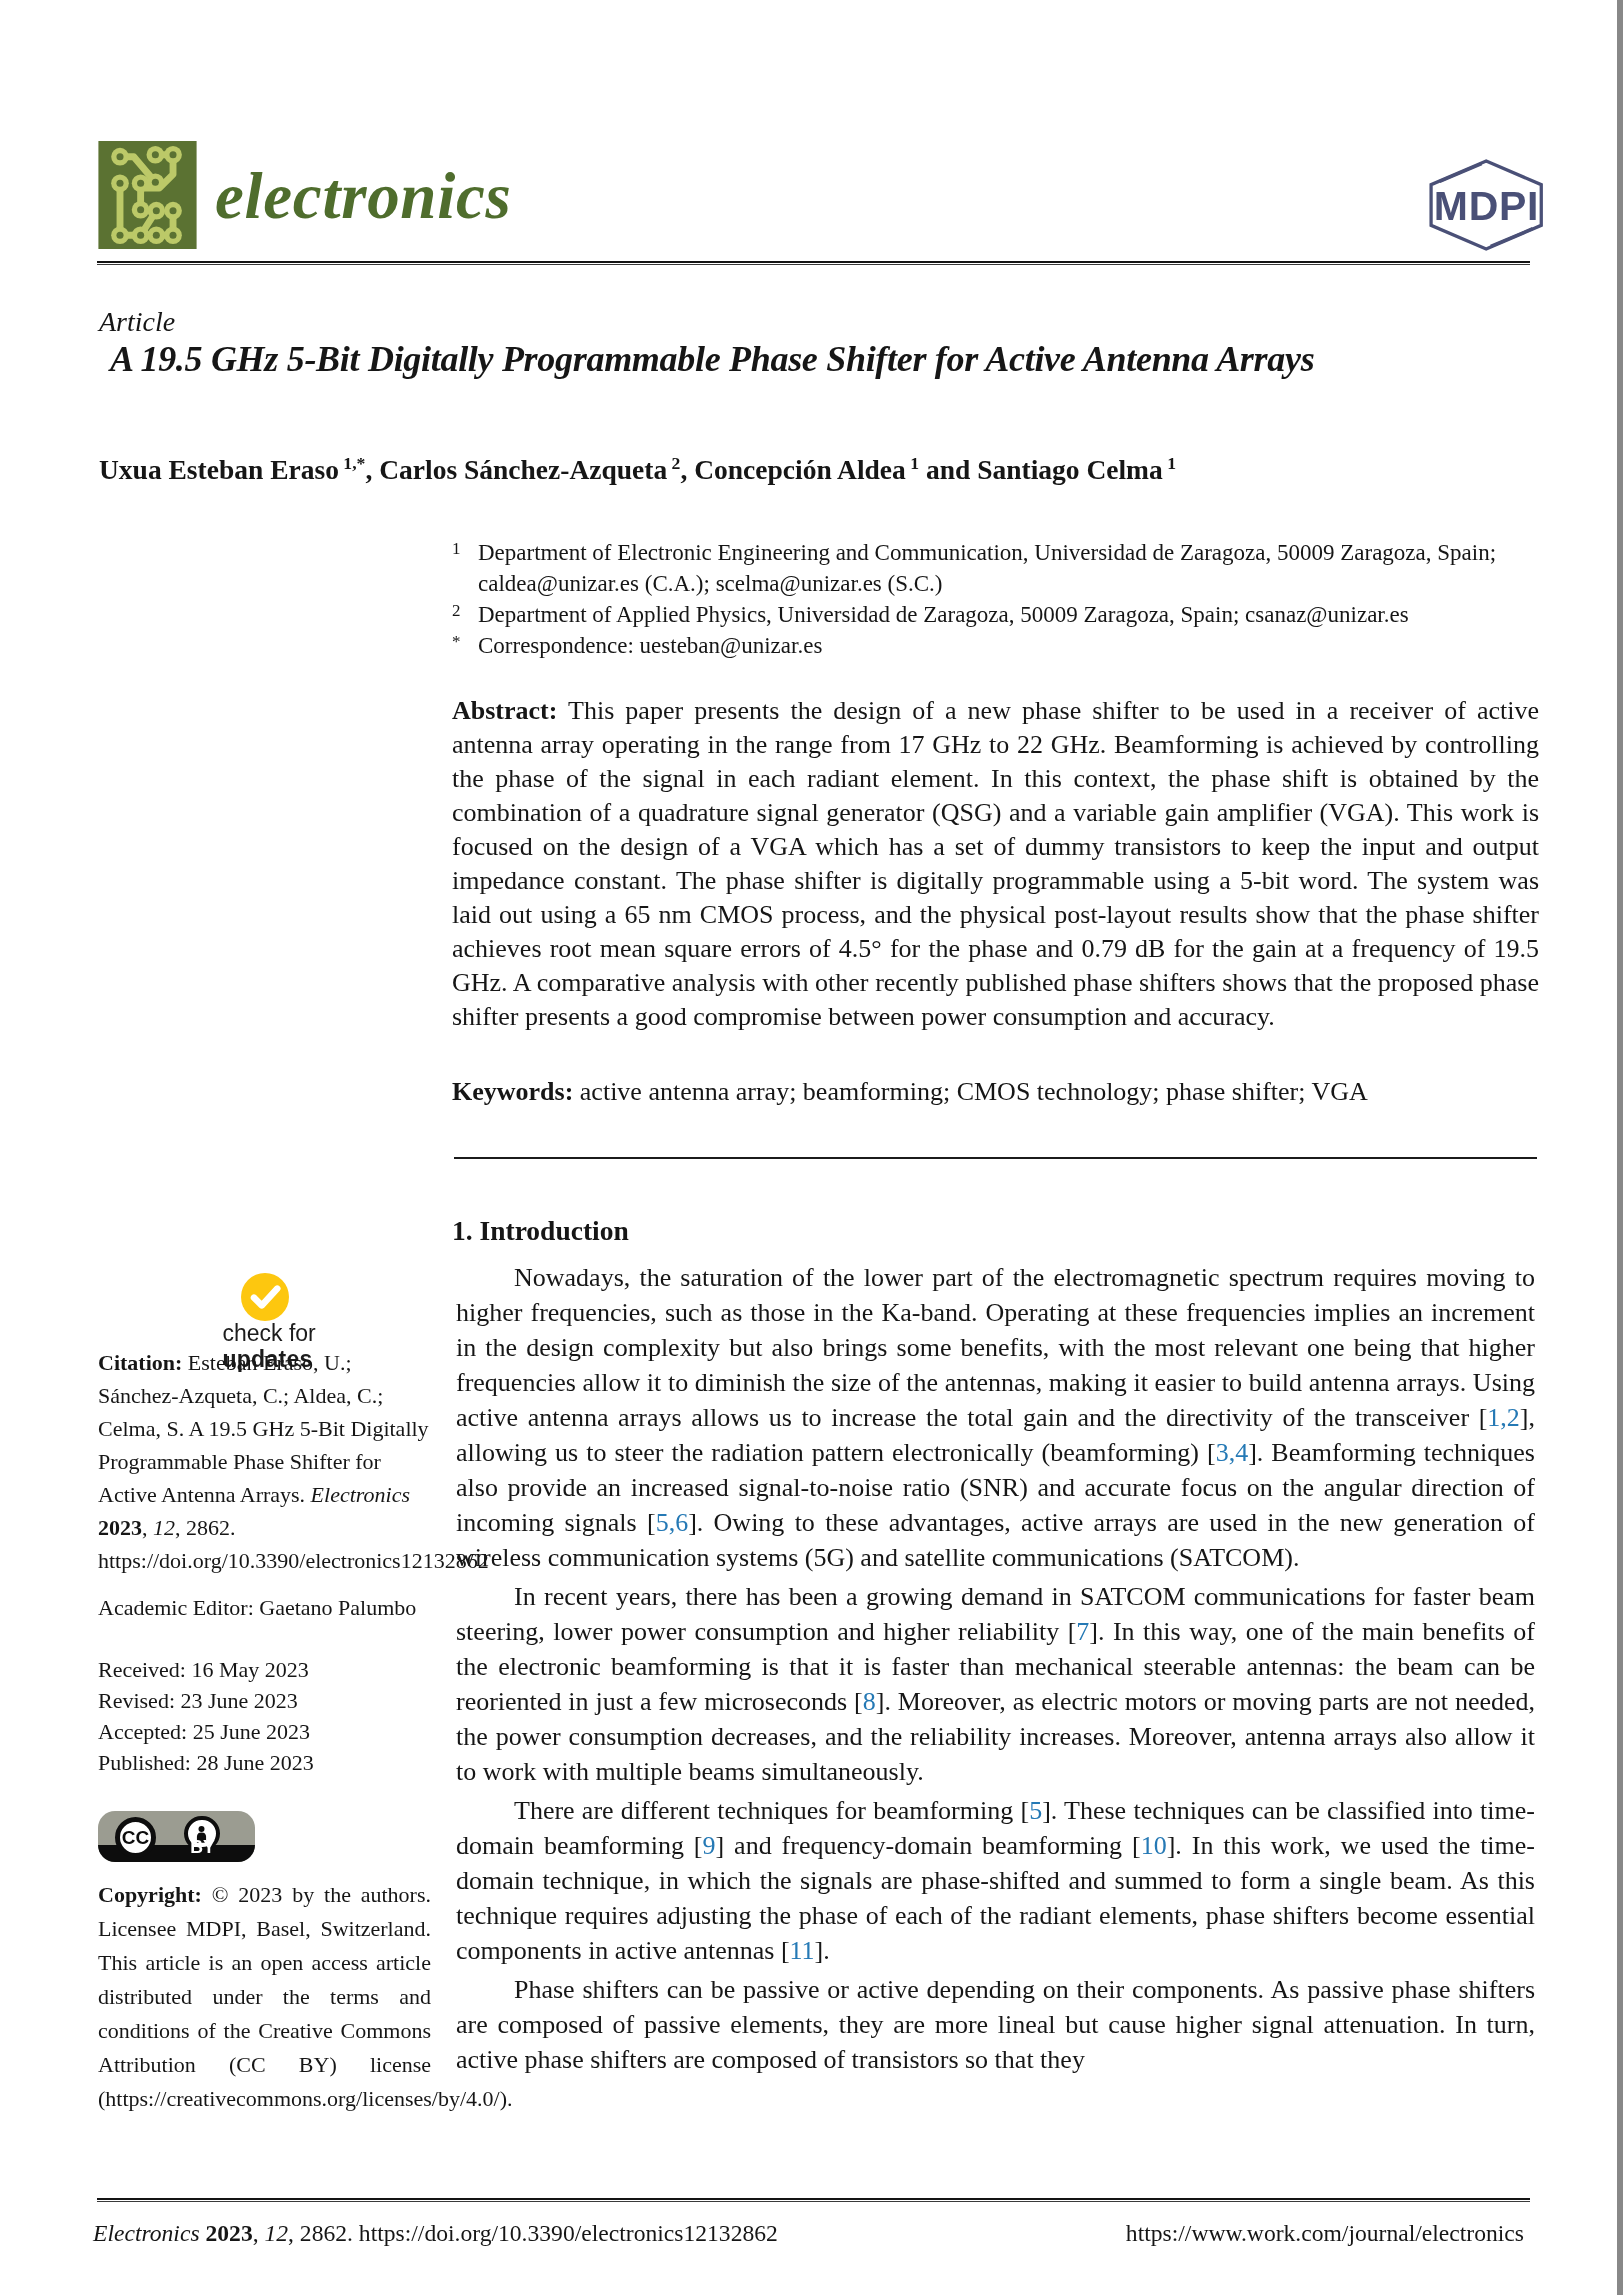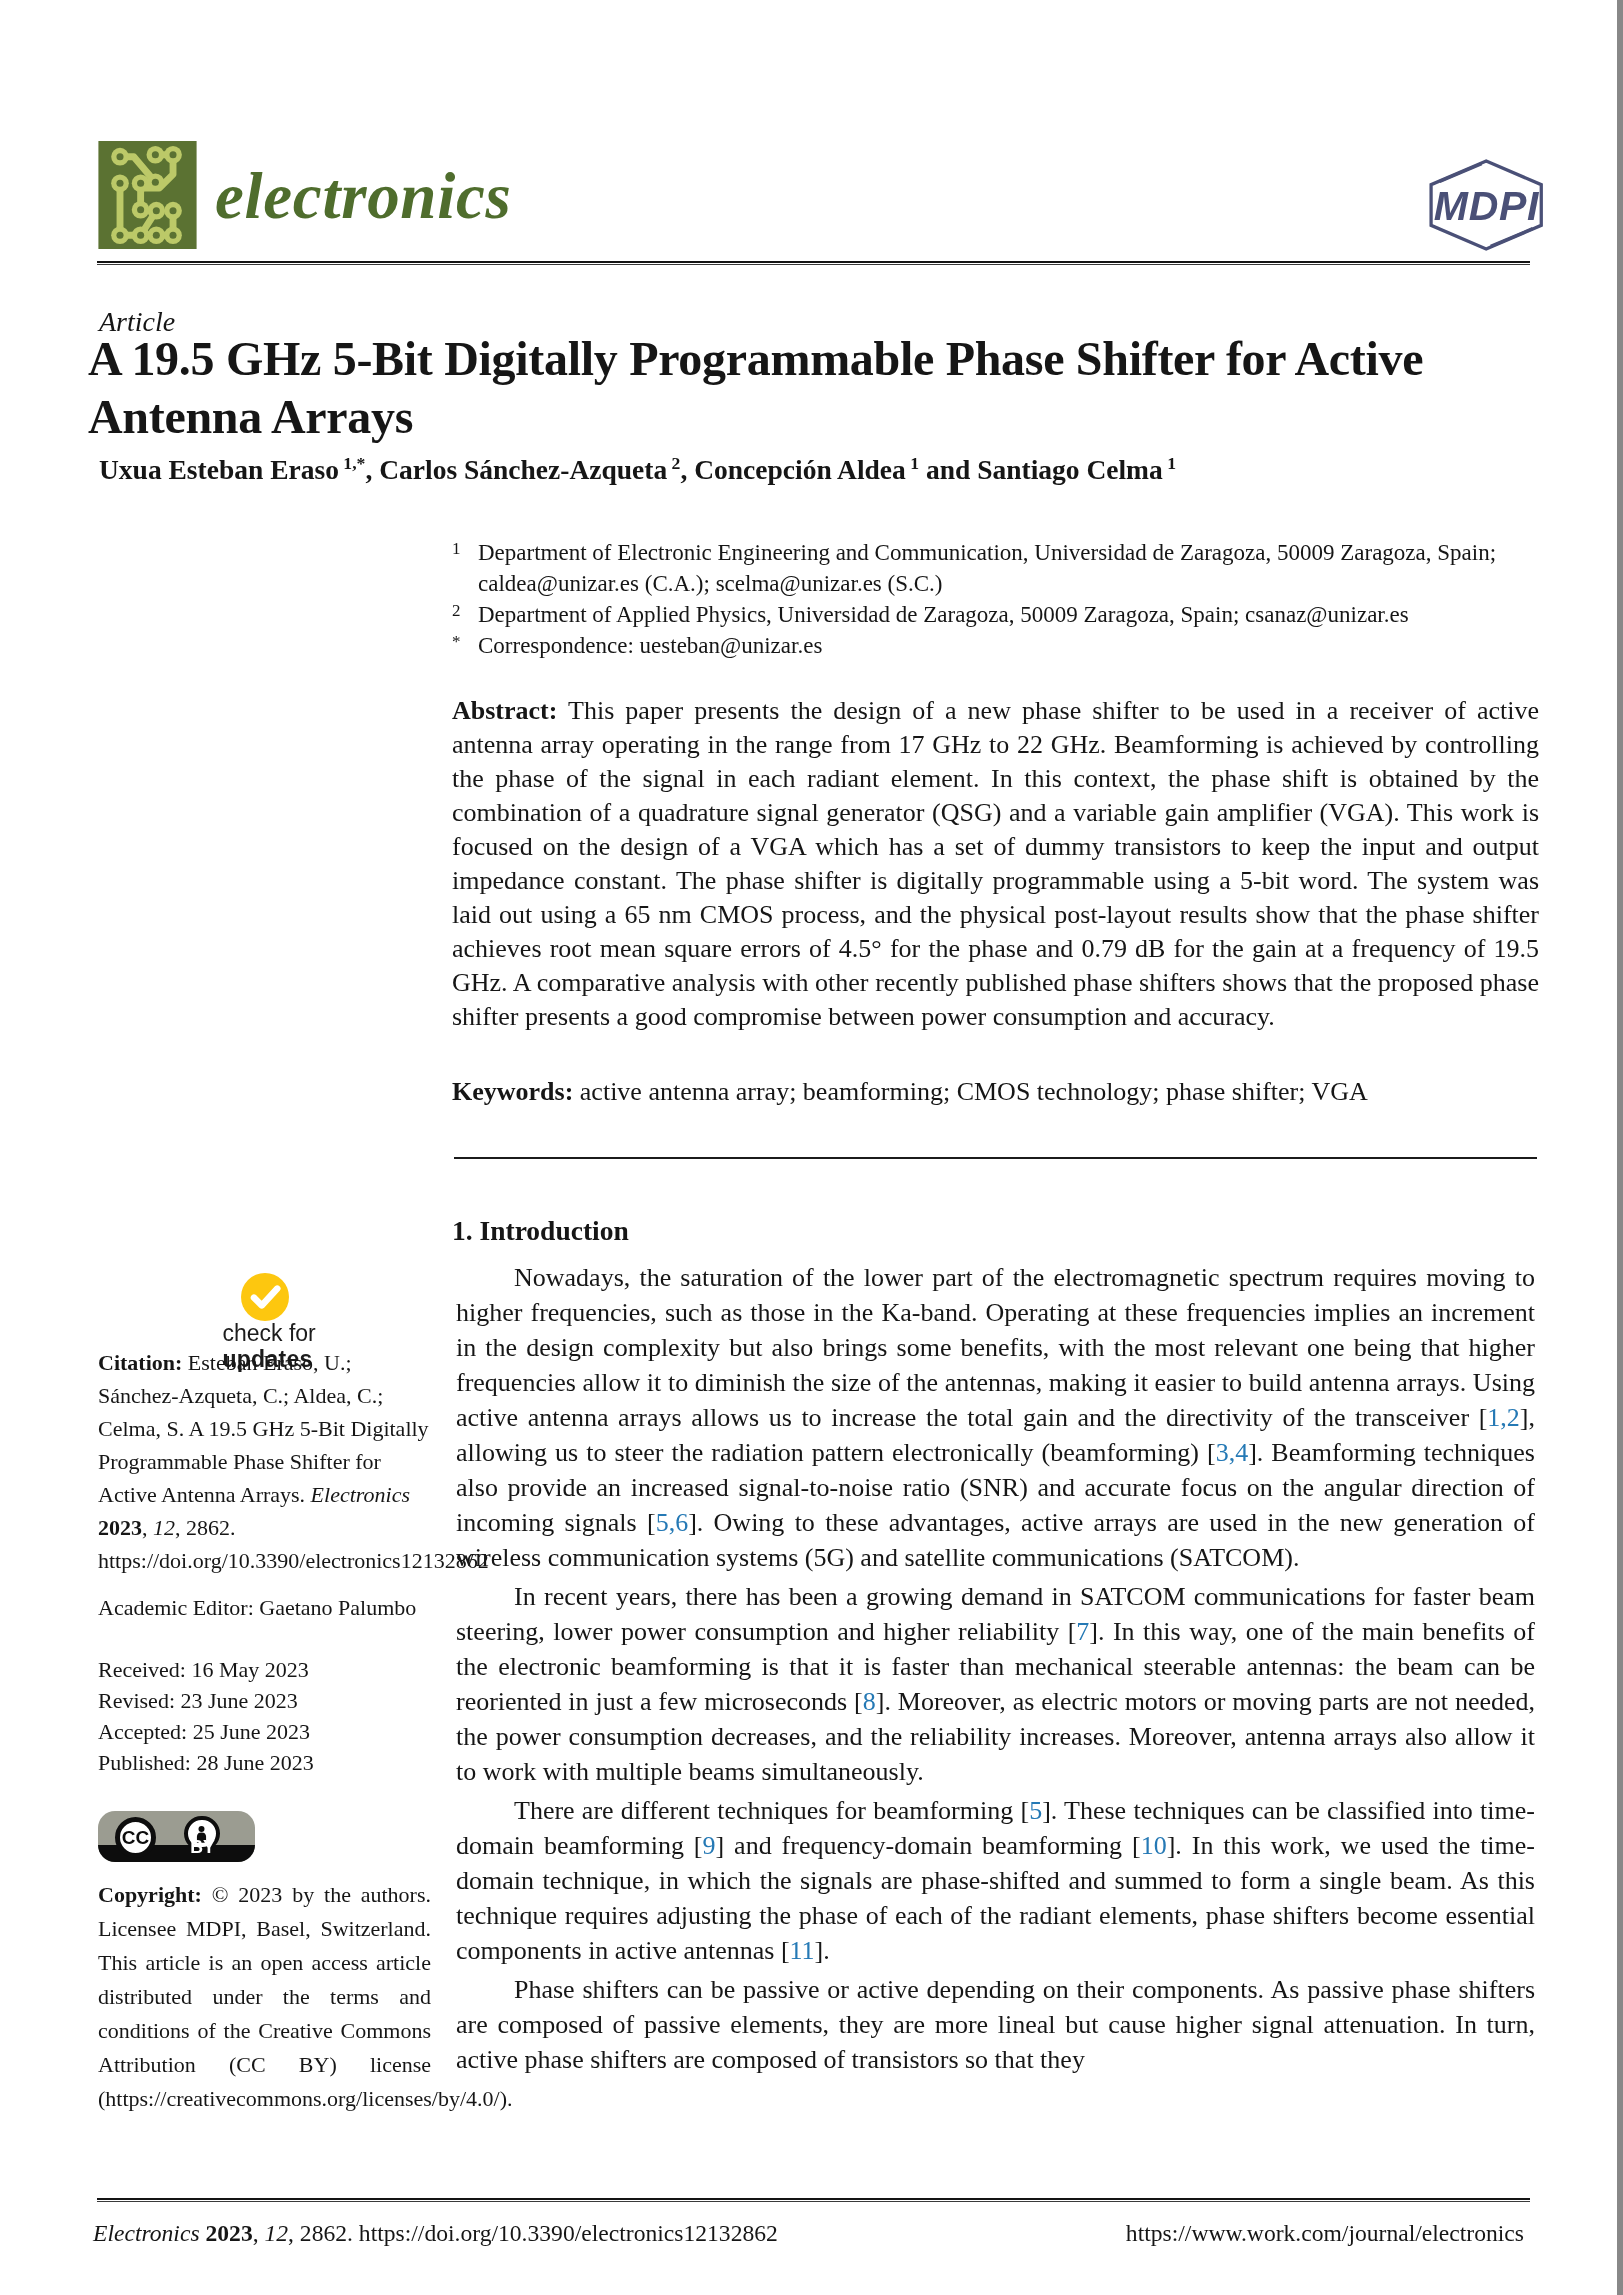--- a/index.html
+++ b/index.html
@@ -4,26 +4,26 @@
 <style>
   html,body{margin:0;padding:0;background:#888;}
   .page{position:relative;width:1617px;height:2295px;background:#ffffff;overflow:hidden;
         font-family:"Liberation Serif","DejaVu Serif",serif;color:#161616;}
   
   .logo-block{position:absolute;left:98px;top:141px;width:99px;height:108px;}
   .wordmark{position:absolute;left:215px;top:147px;height:98px;display:flex;align-items:center;
             font-style:italic;font-weight:600;font-size:65px;color:#4f6d2d;letter-spacing:0.7px;}
   .mdpi-logo{position:absolute;left:1416px;top:159px;width:141px;height:92px;}
   .mdpi-text{position:absolute;left:0;top:23.6px;width:141px;text-align:center;
-             font-family:"Liberation Sans",sans-serif;font-weight:bold;font-size:41px;color:#4a5077;letter-spacing:0.7px;font-style:italic;}
+             font-family:"Liberation Sans",sans-serif;font-weight:bold;font-size:41px;color:#4a5077;letter-spacing:0.7px;}
   .rule{position:absolute;height:1.3px;border-top:2.6px solid #141414;border-bottom:0.7px solid #3a3a3a;}
   .header-rule{left:97px;top:261px;width:1433px;}
   .thin-rule{position:absolute;left:454px;top:1157px;width:1083px;border-top:2px solid #1b1b1b;}
   .article-type{position:absolute;left:99px;top:306px;font-style:italic;font-size:28px;}
-  .title{position:absolute;left:88px;top:330px;width:1348px;font-weight:bold;font-size:48px;line-height:58px;letter-spacing:-0.3px;}
+  .title{position:absolute;left:110px;top:330px;width:1348px;font-weight:bold;font-size:36px;line-height:58px;letter-spacing:-0.3px;font-style:italic;}
   .authors{position:absolute;left:99px;top:454px;width:1375px;font-weight:bold;font-size:27.5px;}
   .authors sup{font-size:17.7px;font-weight:bold;}
   
   .affiliations{position:absolute;left:452px;top:537px;width:1087px;font-size:23px;line-height:31px;}
   .aff-row{display:flex;}
   .aff-marker{width:26px;flex:0 0 26px;text-align:left;font-size:17px;position:relative;top:-3.9px;}
   .aff-text{flex:1;}
   .abstract{position:absolute;left:452px;top:694px;width:1087px;font-size:26px;line-height:34px;text-align:justify;}
   .keywords{position:absolute;left:452px;top:1077px;width:1087px;font-size:26px;}
   b.inline{font-weight:bold;}

